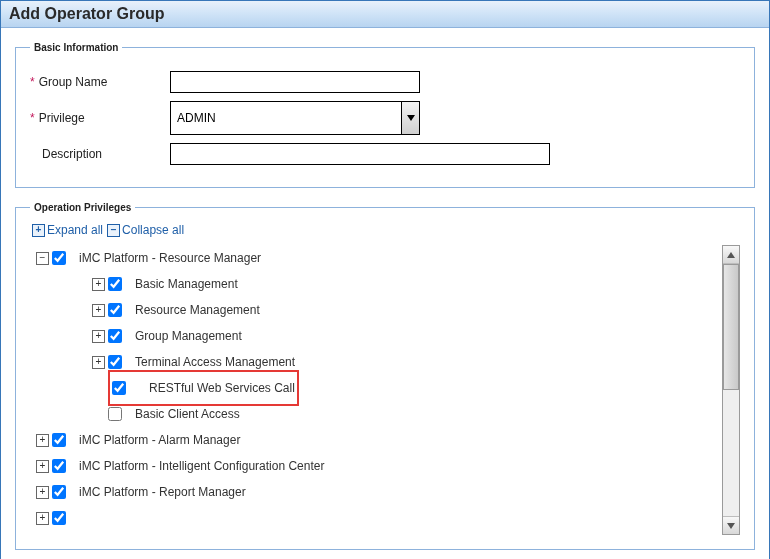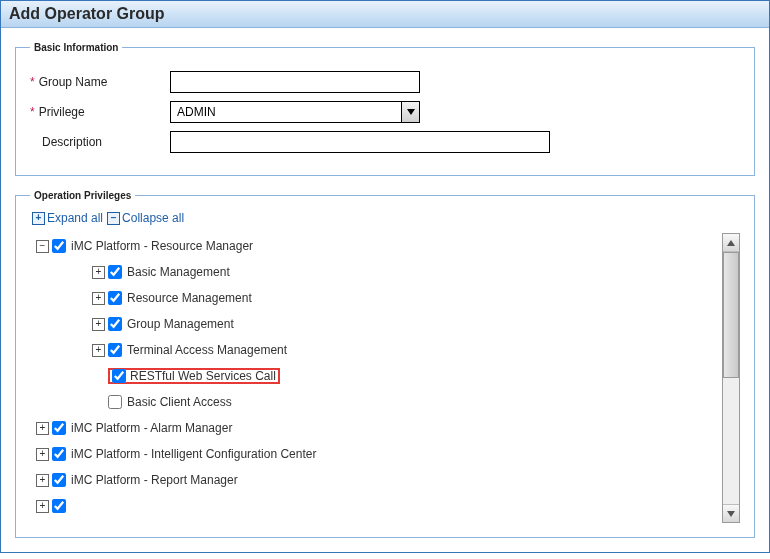--- a/index.html
+++ b/index.html
@@ -55,21 +55,21 @@
     border: 1px solid #000;
     padding: 2px 4px;
     font-size: 12px;
     background: #fff;
   }
   .text-input.w240 { width: 250px; }
   .text-input.w380 { width: 380px; }
   .select-wrap {
     position: relative;
     width: 250px;
-    height: 22px;
+    height: 34px;
     border: 1px solid #000;
     background: #fff;
     display: flex;
     align-items: center;
   }
   .select-value {
     flex: 1;
     padding: 0 6px;
     font-size: 12px;
   }
@@ -144,31 +144,31 @@
     height: 13px;
     display: inline-block;
   }
   .cb {
     width: 14px;
     height: 14px;
     margin: 0;
   }
   .node-label {
     color: #333;
-    margin-left: 2px;
+    margin-left: 10px;
   }
   .l1 { margin-left: 0; }
   .l2 { margin-left: 28px; }
   .highlight {
     border: 2px solid #e53935;
     padding: 0 2px;
     display: inline-flex;
     align-items: center;
-    height: 16px;
-    gap: 2px;
+    height: 36px;
+    gap: 13px;
   }
   .scrollbar {
     width: 18px;
     border: 1px solid #9a9a9a;
     background: #efefef;
     display: flex;
     flex-direction: column;
   }
   .scroll-arrow {
     height: 18px;

